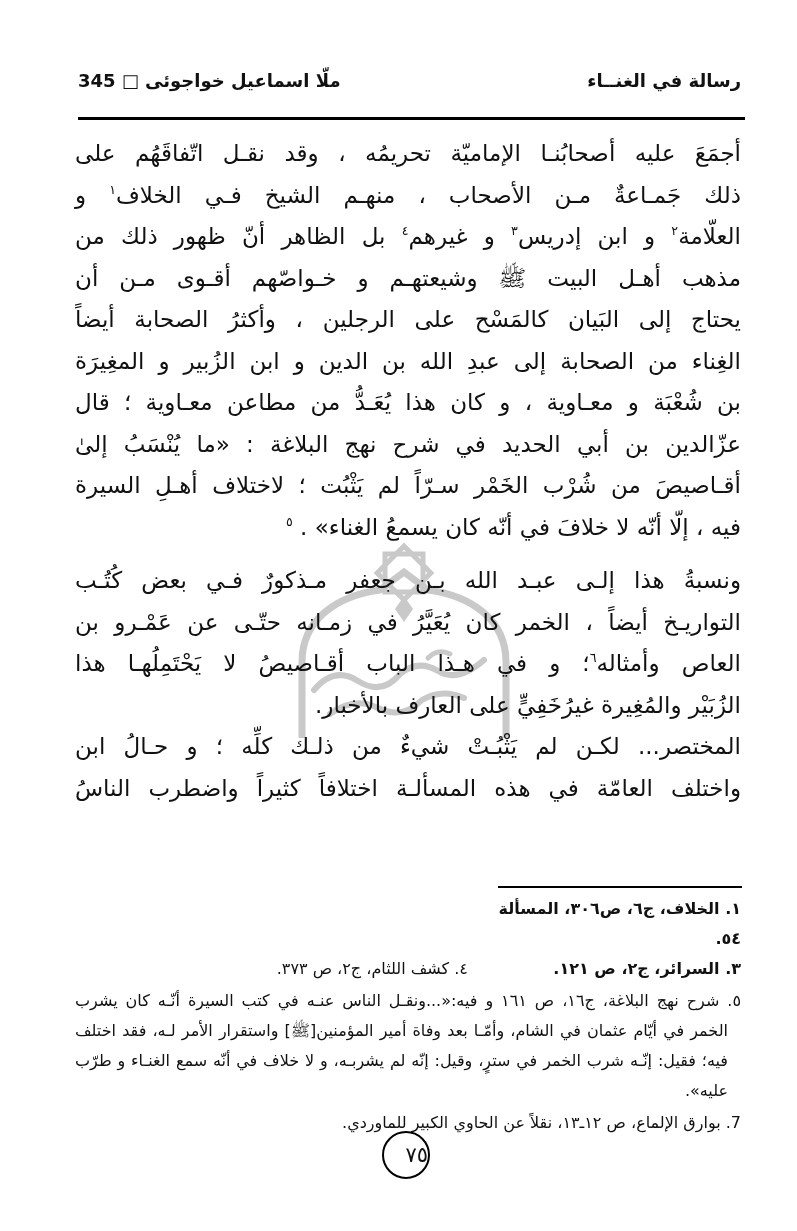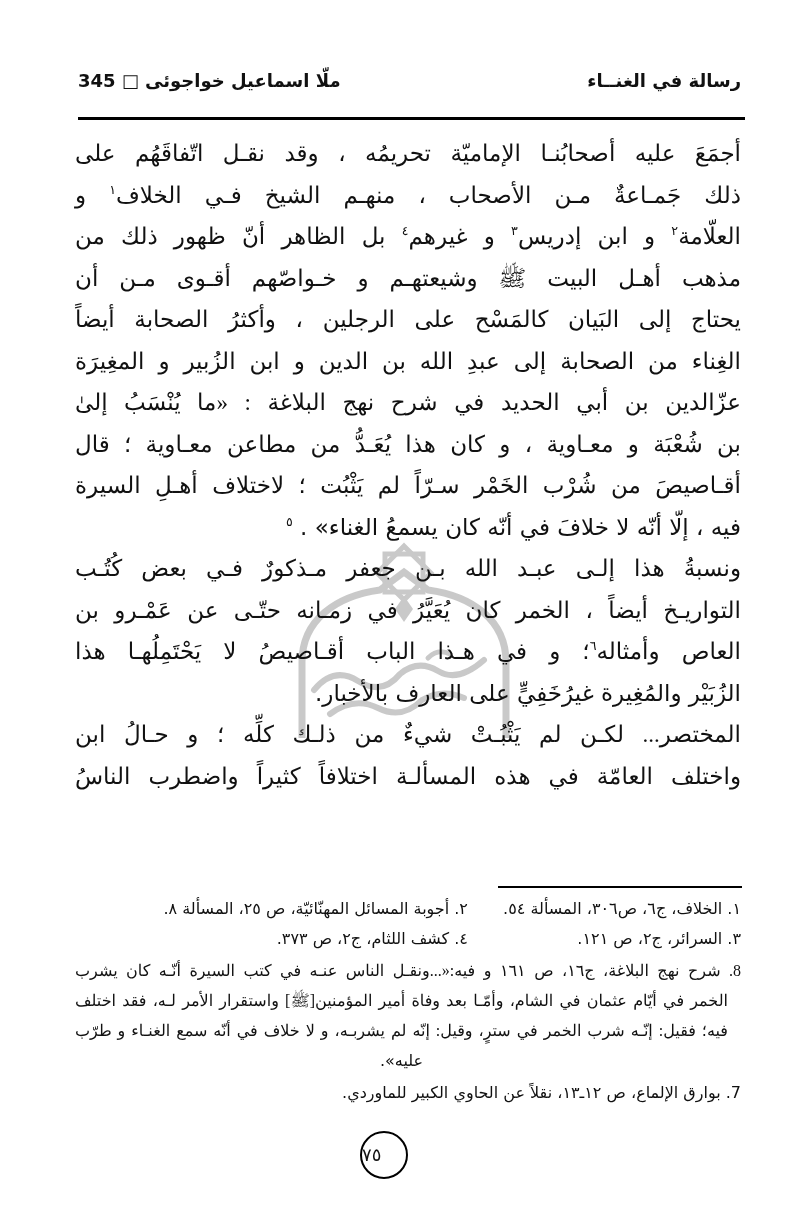--- a/index.html
+++ b/index.html
@@ -17,50 +17,50 @@
   .head-rule{
     position:absolute;top:117px;right:52px;left:78px;height:3px;
     background:#000;z-index:2;
   }
   
   .body-text{
     position:absolute;top:133px;right:56px;left:75px;
     font-size:23px;line-height:41.5px;z-index:1;
   }
   .line{min-height:41.5px;}
-  .line-just{text-align:justify;text-align-last:justify;font-family:Liberation Serif, serif;}
+  .line-just{text-align:justify;text-align-last:justify;}
   .line-end{text-align:start;}
-  .para-start{}
+  .para-start{margin-top:12px;}
   sup.fn-mark{font-size:0.55em;line-height:0;vertical-align:super;}
   
   .watermark{
     position:absolute;left:278px;top:540px;width:252px;height:198px;
     z-index:0;opacity:0.9;
   }
   
   .fn-rule{
     position:absolute;top:886px;right:55px;width:244px;height:2px;
     background:#000;z-index:2;
   }
   .footnotes{
     position:absolute;top:894px;right:56px;left:75px;
     font-size:16px;line-height:30px;z-index:1;
   }
   .fn-row{display:flex;}
   .fn-cell{text-align:start;}
-  .fn-cell-right{width:41%;}
+  .fn-cell-right{width:41%;font-weight:bold;}
   .fn-cell-left{width:59%;}
   .fn-block{margin-top:2px;}
   .fn-line{min-height:30px;}
-  .fn-cont{padding-right:13px;text-align:center;}
+  .fn-cont{padding-right:13px;}
   
   .page-number{
-    position:absolute;top:1131px;left:360px;width:44px;height:44px;
+    position:absolute;top:1131px;left:382px;width:44px;height:44px;
     border:2.5px solid #000;border-radius:50%;
-    text-align:left;line-height:44px;font-size:18px;z-index:2;
+    text-align:right;line-height:44px;font-size:21px;z-index:2;
   }
 </style>
 </head>
 <body>
 
 <div class="page">
 
   <div class="running-head">
     <span>رسالة في الغنــاء</span>
     <span>ملّا اسماعيل خواجوئى □ 345</span>
@@ -79,47 +79,46 @@
     <path d="M150,118 q10,-10 22,-4" fill="none" stroke="#c4c4c4" stroke-width="5" stroke-linecap="round"></path>
   </svg>
 
   <div class="body-text">
       <div class="line line-just">أجمَعَ عليه أصحابُنـا الإماميّة تحريمُه ، وقد نقـل اتّفاقَهُم على</div>
       <div class="line line-just">ذلك جَمـاعةٌ مـن الأصحاب ، منهـم الشيخ فـي الخلاف<sup class="fn-mark">١</sup> و</div>
       <div class="line line-just">العلّامة<sup class="fn-mark">٢</sup> و ابن إدريس<sup class="fn-mark">٣</sup> و غيرهم<sup class="fn-mark">٤</sup> بل الظاهر أنّ ظهور ذلك من</div>
       <div class="line line-just">مذهب أهـل البيت ﷺ وشيعتهـم و خـواصّهم أقـوى مـن أن</div>
       <div class="line line-just">يحتاج إلى البَيان كالمَسْح على الرجلين ، وأكثرُ الصحابة أيضاً</div>
       <div class="line line-just">الغِناء من الصحابة إلى عبدِ الله بن الدين و ابن الزُبير و المغِيرَة</div>
+      <div class="line line-just">بن شُعْبَة و معـاوية ، و كان هذا يُعَـدُّ من مطاعن معـاوية ؛ قال</div>
       <div class="line line-just">عزّالدين بن أبي الحديد في شرح نهج البلاغة : «ما يُنْسَبُ إلىٰ</div>
-      <div class="line line-just">بن شُعْبَة و معـاوية ، و كان هذا يُعَـدُّ من مطاعن معـاوية ؛ قال</div>
       <div class="line line-just">أقـاصيصَ من شُرْب الخَمْر سـرّاً لم يَثْبُت ؛ لاختلاف أهـلِ السيرة</div>
       <div class="line line-end">فيه ، إلّا أنّه لا خلافَ في أنّه كان يسمعُ الغناء» . <sup class="fn-mark">٥</sup></div>
       <div class="line line-just para-start">ونسبةُ هذا إلـى عبـد الله بـن جعفر مـذكورٌ فـي بعض كُتُـب</div>
       <div class="line line-just">التواريـخ أيضاً ، الخمر كان يُعَيَّرُ في زمـانه حتّـى عن عَمْـرو بن</div>
       <div class="line line-just">العاص وأمثاله<sup class="fn-mark">٦</sup>؛ و في هـذا الباب أقـاصيصُ لا يَحْتَمِلُهـا هذا</div>
       <div class="line line-end">الزُبَيْر والمُغِيرة غيرُخَفِيٍّ على العارف بالأخبار.</div>
       <div class="line line-just">المختصر... لكـن لم يَثْبُـتْ شيءٌ من ذلـك كلِّه ؛ و حـالُ ابن</div>
       <div class="line line-just">واختلف العامّة في هذه المسألـة اختلافاً كثيراً واضطرب الناسُ</div>
     </div>
 
   <div class="fn-rule"></div>
   <div class="footnotes">
     <div>
         <div class="fn-row">
           <div class="fn-cell fn-cell-right">١. الخلاف، ج٦، ص٣٠٦، المسألة ٥٤.</div>
-          <div class="fn-cell fn-cell-left">٢. أجوبة المسائل المهنّائيّة، ص ٢٥، المسألة ٨.</div>
         </div>
         <div class="fn-row">
           <div class="fn-cell fn-cell-right">٣. السرائر، ج٢، ص ١٢١.</div>
           <div class="fn-cell fn-cell-left">٤. كشف اللثام، ج٢، ص ٣٧٣.</div>
         </div>
       </div>
     <div>
         <div class="fn-block">
-          <div class="fn-line line-just">8. شرح نهج البلاغة، ج١٦، ص ١٦١ و فيه:«...ونقـل الناس عنـه في كتب السيرة أنّـه كان يشرب</div>
+          <div class="fn-line line-just">٥. شرح نهج البلاغة، ج١٦، ص ١٦١ و فيه:«...ونقـل الناس عنـه في كتب السيرة أنّـه كان يشرب</div>
           <div class="fn-line line-just fn-cont">الخمر في أيّام عثمان في الشام، وأمّـا بعد وفاة أمير المؤمنين[ﷺ] واستقرار الأمر لـه، فقد اختلف</div>
           <div class="fn-line line-just fn-cont">فيه؛ فقيل: إنّـه شرب الخمر في سترٍ، وقيل: إنّه لم يشربـه، و لا خلاف في أنّه سمع الغنـاء و طرّب</div>
           <div class="fn-line line-end fn-cont">عليه».</div>
         </div>
         <div class="fn-block">
           <div class="fn-line line-end">7. بوارق الإلماع، ص ١٢ـ١٣، نقلاً عن الحاوي الكبير للماوردي.</div>
         </div>
       </div>
   </div>
 

